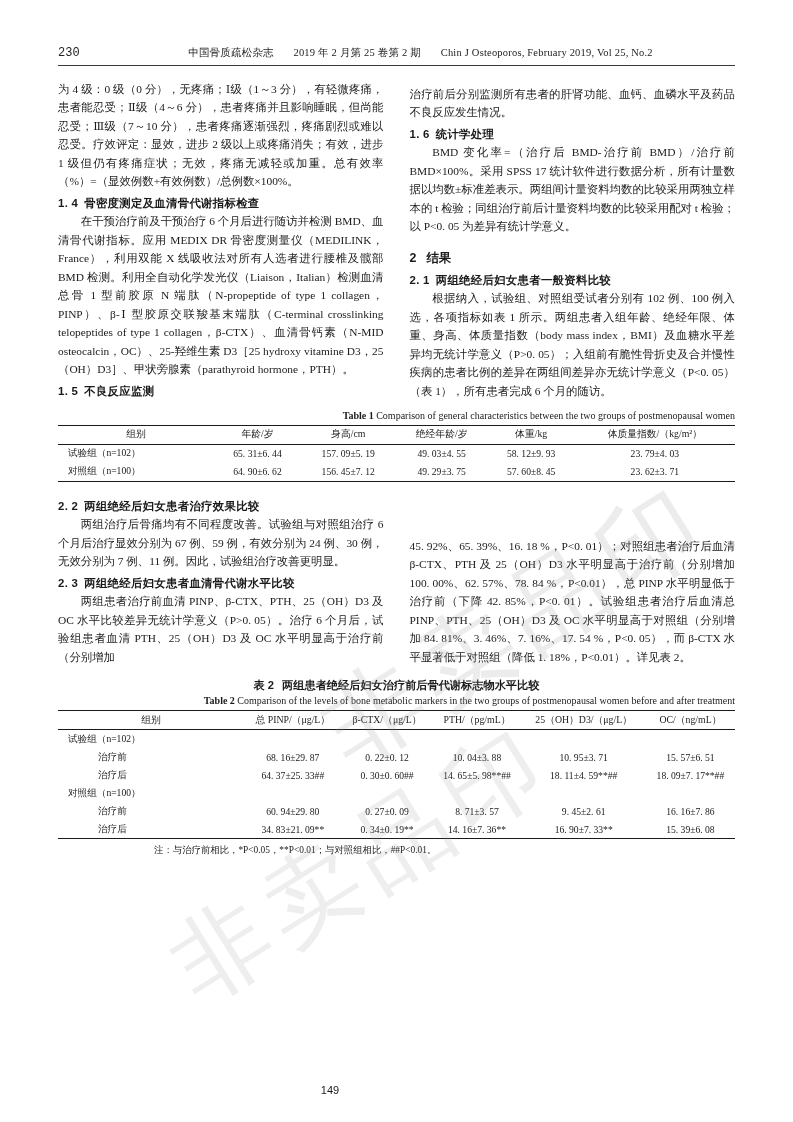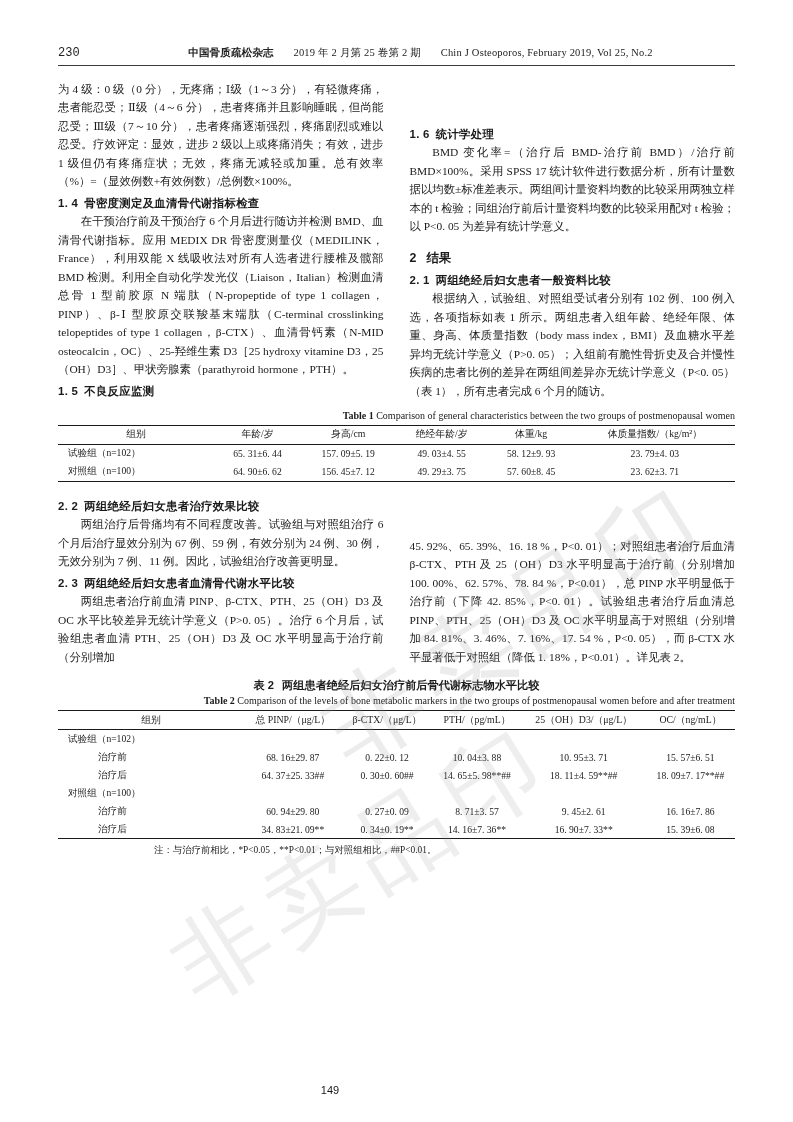--- a/index.html
+++ b/index.html
@@ -35,21 +35,21 @@
   .running-head .pageno {
     font-size: 12px;
     font-family: Liberation Mono, monospace;
     width: 48px;
   }
   .running-head .rh-center {
     flex: 1;
     text-align: center;
     letter-spacing: 0.2px;
   }
-  .running-head .rh-cn { font-weight: bold; margin-top: 16px; }
+  .running-head .rh-cn { font-weight: normal; margin-top: 16px; }
   .running-head .rh-sp { display: inline-block; width: 14px; }
   
   .cols {
     display: flex;
     gap: 26px;
     font-size: 11.4px;
     line-height: 1.62;
     align-items: flex-end;
   }
   .col { width: 326px; }
@@ -175,20 +175,21 @@
         <span class="num">1. 4</span><span>骨密度测定及血清骨代谢指标检查</span>
       </div>
       <p class="indent">在干预治疗前及干预治疗 6 个月后进行随访并检测 BMD、血清骨代谢指标。应用 MEDIX DR 骨密度测量仪（MEDILINK，France），利用双能 X 线吸收法对所有人选者进行腰椎及髋部 BMD 检测。利用全自动化学发光仪（Liaison，Italian）检测血清总骨 1 型前胶原 N 端肽（N-propeptide of type 1 collagen，PINP）、β-Ⅰ 型胶原交联羧基末端肽（C-terminal crosslinking telopeptides of type 1 collagen，β-CTX）、血清骨钙素（N-MID osteocalcin，OC）、25-羟维生素 D3［25 hydroxy vitamine D3，25（OH）D3］、甲状旁腺素（parathyroid hormone，PTH）。</p>
 
       <div class="sec-head">
         <span class="num">1. 5</span><span>不良反应监测</span>
       </div>
     </div>
 
     <div class="col">
+      <p>治疗前后分别监测所有患者的肝肾功能、血钙、血磷水平及药品不良反应发生情况。</p>
 
       <div class="sec-head">
         <span class="num">1. 6</span><span>统计学处理</span>
       </div>
       <p class="indent">BMD 变化率=（治疗后 BMD-治疗前 BMD）/治疗前 BMD×100%。采用 SPSS 17 统计软件进行数据分析，所有计量数据以均数±标准差表示。两组间计量资料均数的比较采用两独立样本的 t 检验；同组治疗前后计量资料均数的比较采用配对 t 检验；以 P&lt;0. 05 为差异有统计学意义。</p>
 
       <div class="sec-head-2">
         <span class="num">2</span><span>结果</span>
       </div>
 

